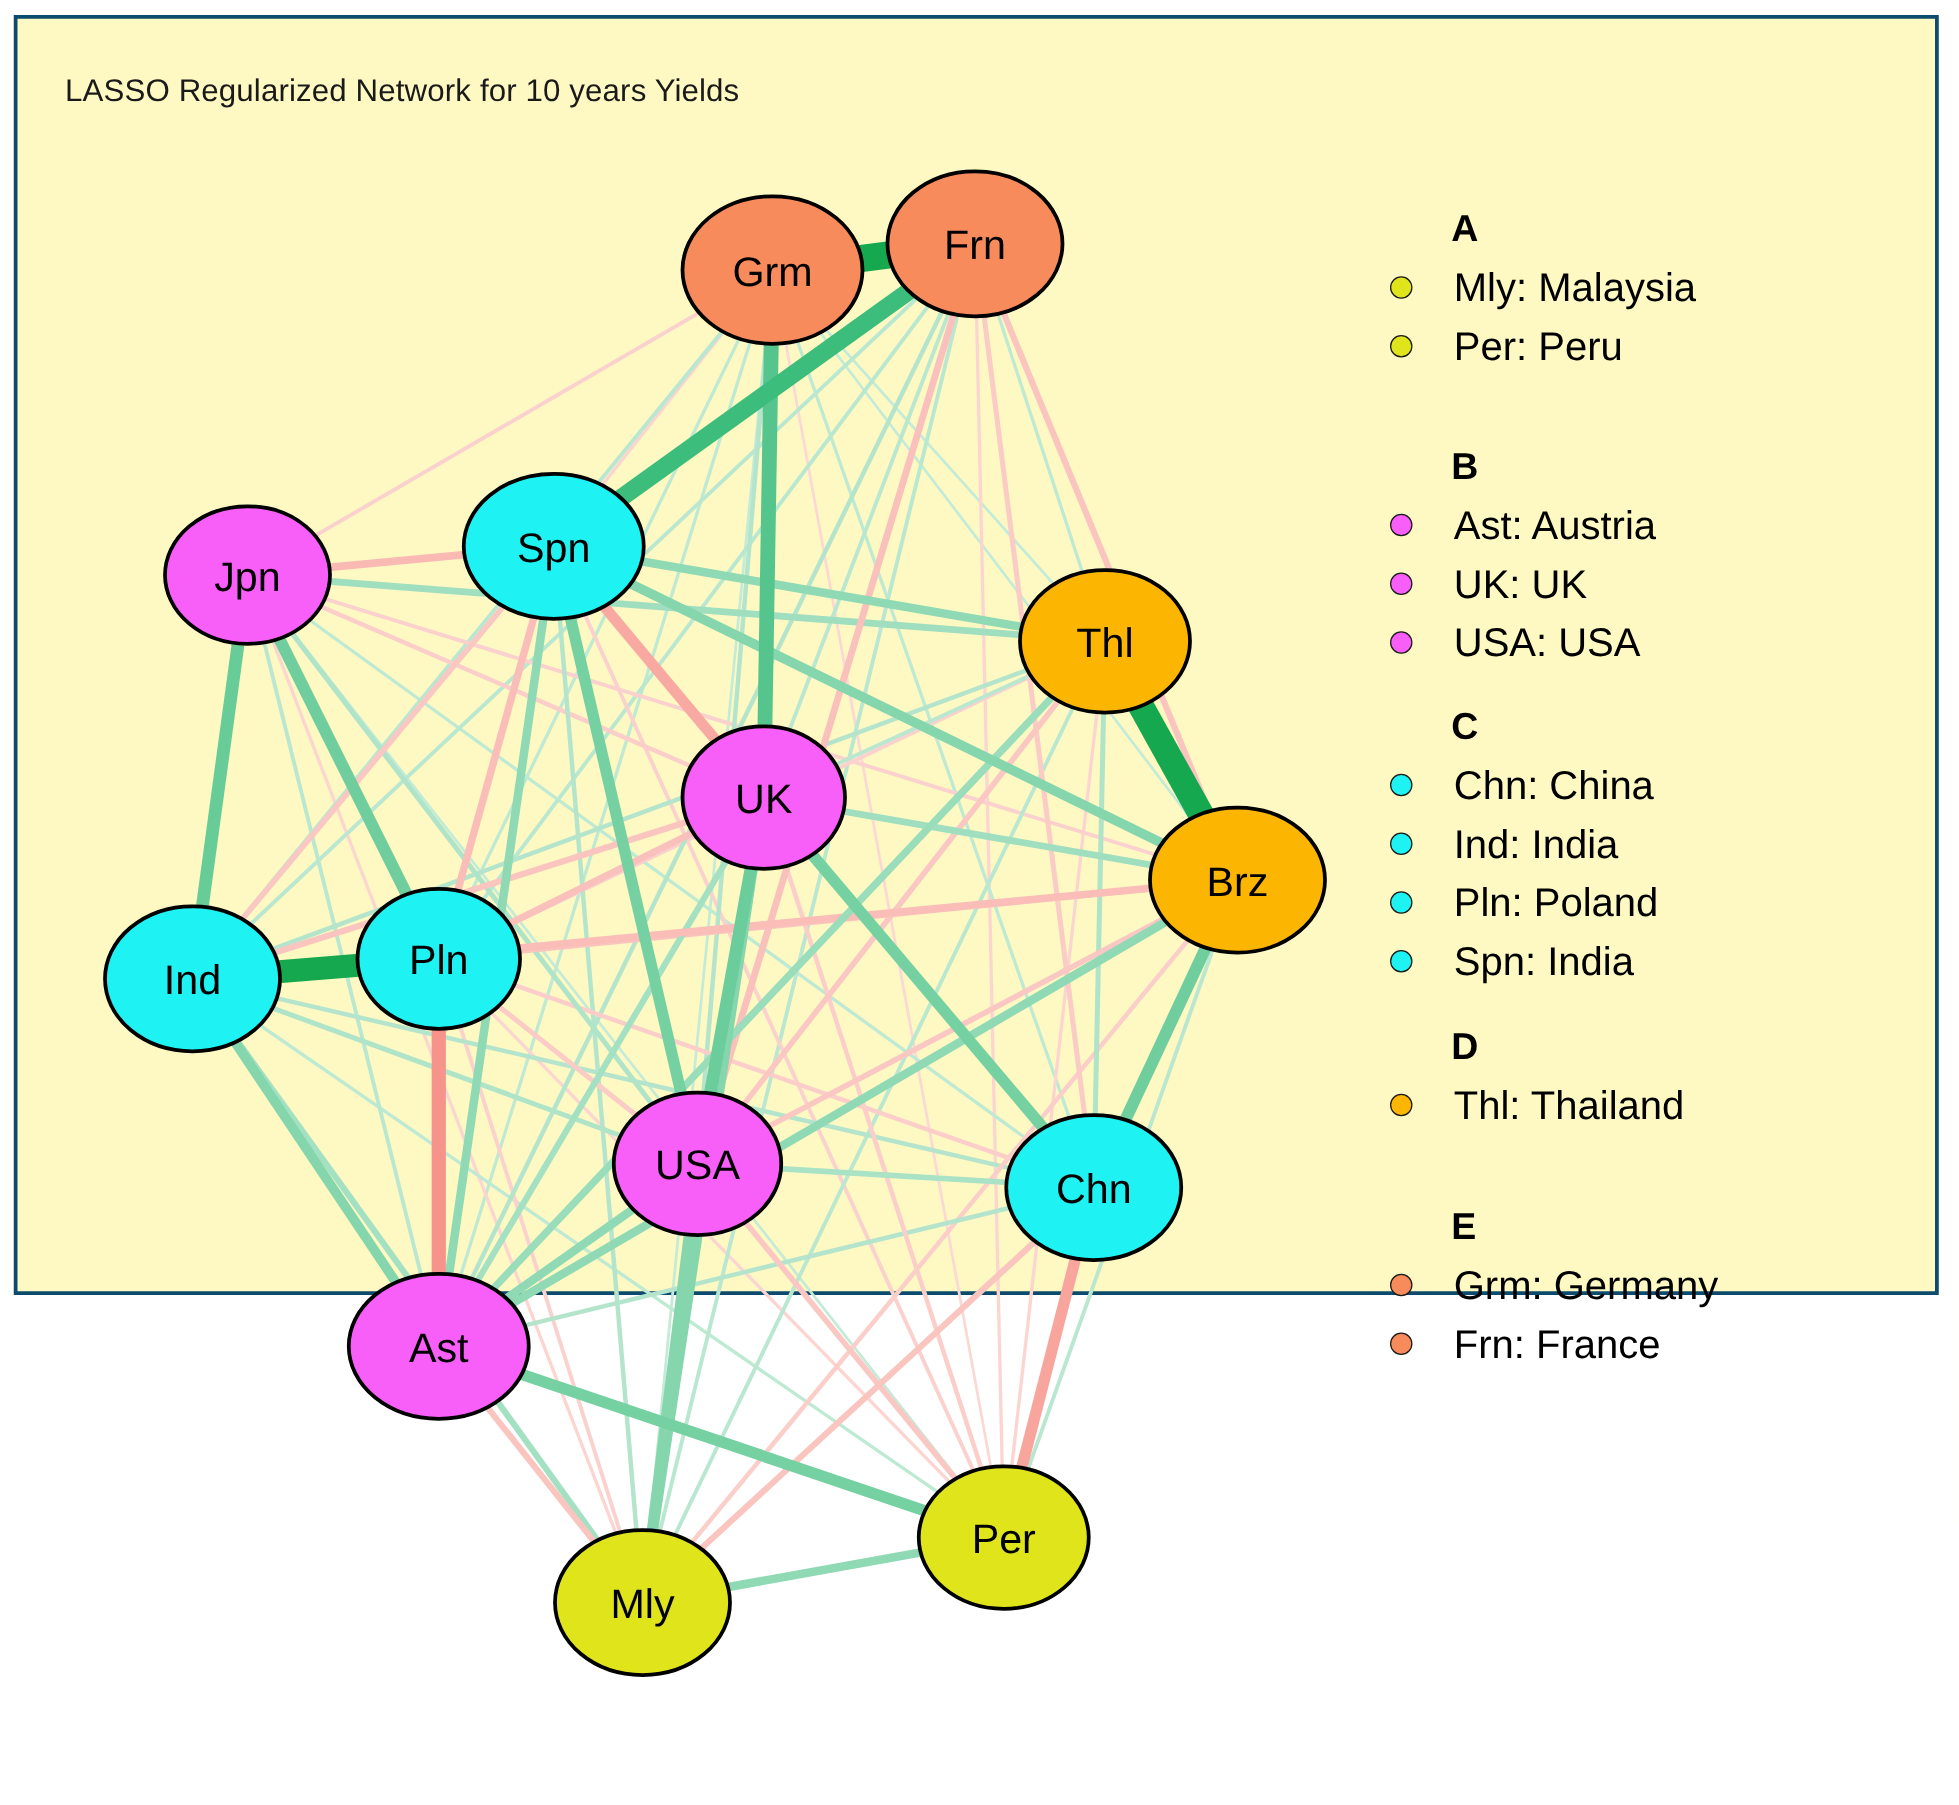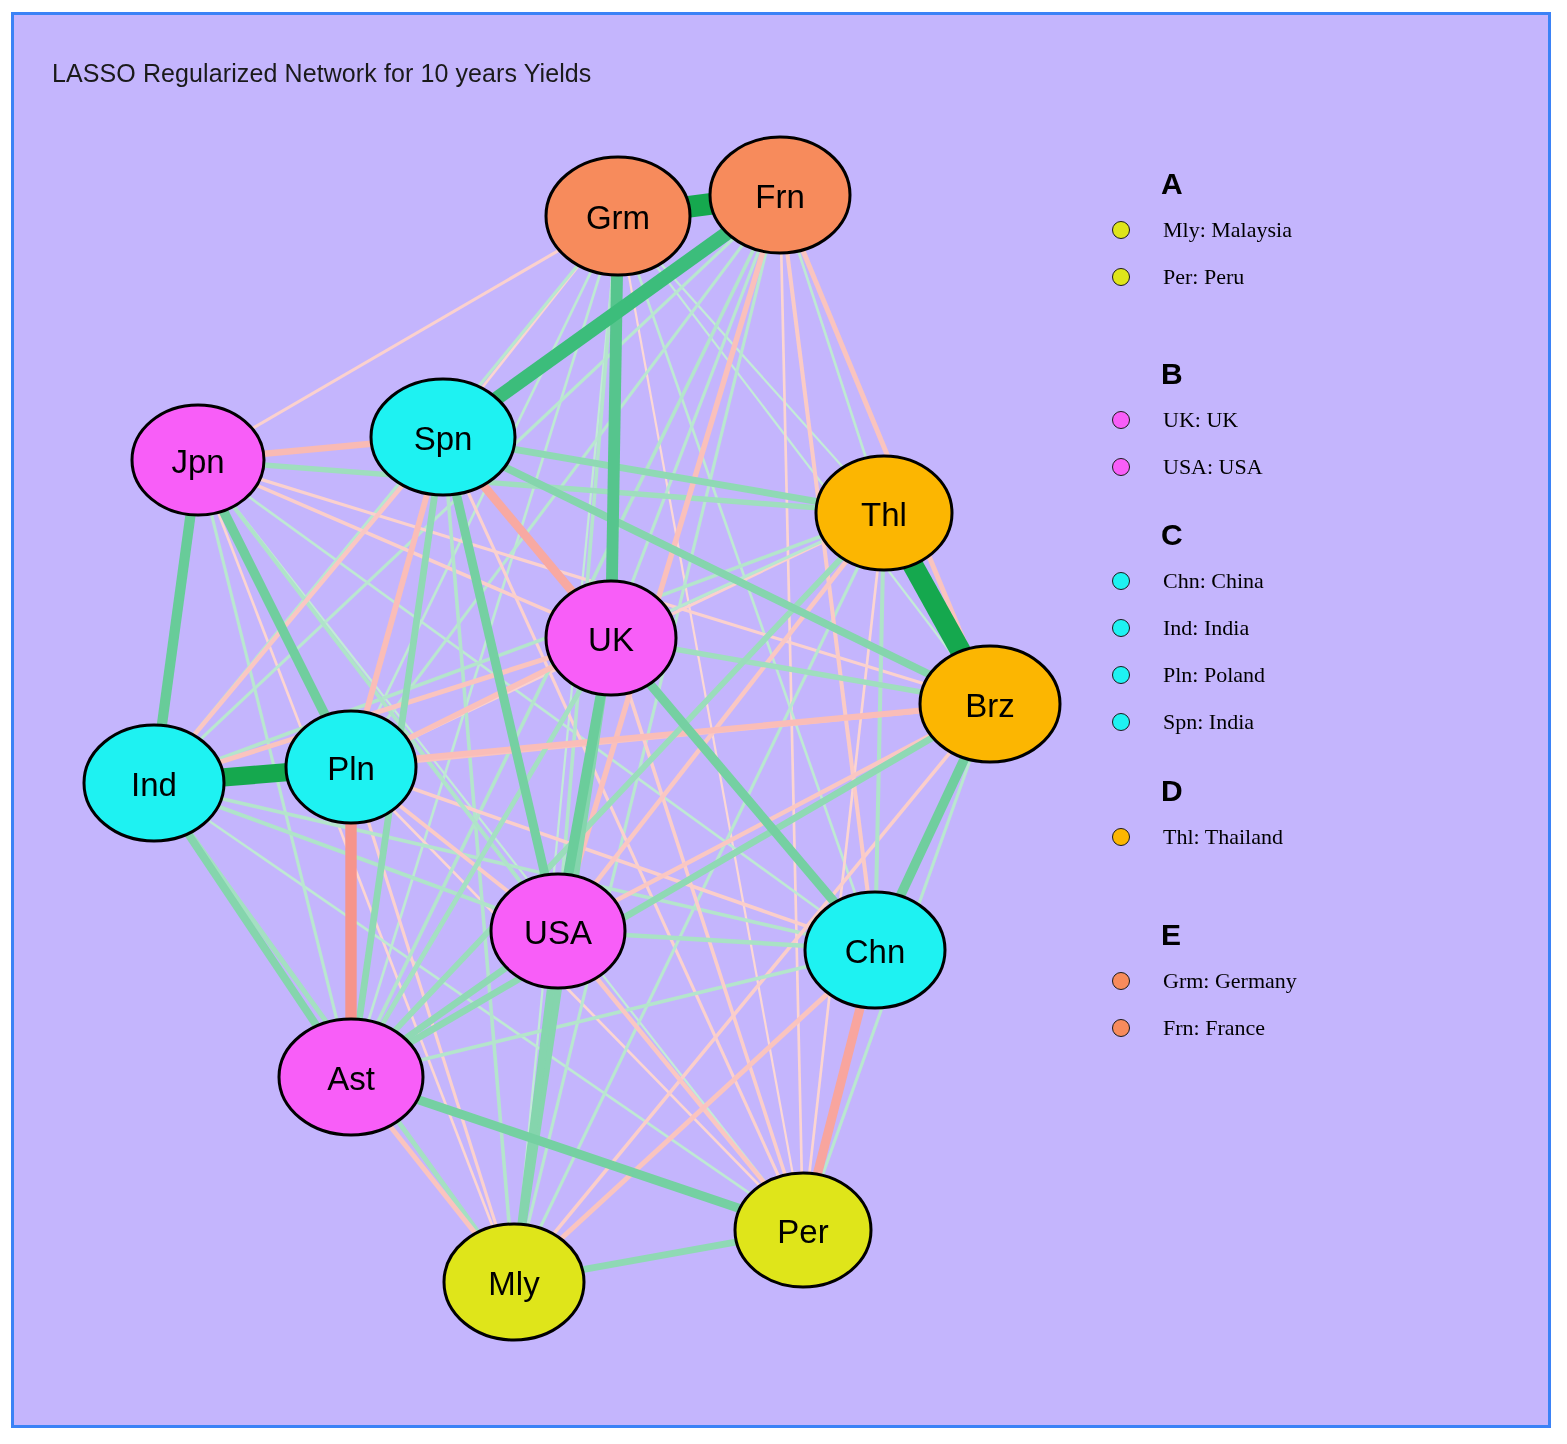--- a/index.html
+++ b/index.html
@@ -12,24 +12,24 @@
     height: 1444px;
     font-family: "Liberation Sans", sans-serif;
     position: relative;
     overflow: hidden;
   }
   #frame {
     position: absolute;
     left: 11px;
     top: 12px;
     width: 1540px;
-    height: 1416px;
-    border: 3px solid #3b82f6;
+    height: 1024px;
+    border: 3px solid #0c4a6e;
     box-sizing: border-box;
-    background: #c4b5fd;
+    background: #fef9c3;
   }
   #plot-title {
     position: absolute;
     left: 38px;
     top: 44px;
     font-size: 25px;
     color: #1a1a1a;
     letter-spacing: 0.1px;
     white-space: nowrap;
   }
@@ -71,26 +71,25 @@
     width: 18px;
     height: 18px;
     border-radius: 50%;
     border: 1.5px solid #1a1a1a;
     margin-left: 13px;
     margin-right: 0;
     flex: 0 0 auto;
     box-sizing: border-box;
   }
   .legend-text {
-    font-size: 22px;
+    font-size: 32px;
     color: #000;
     margin-left: 33px;
     white-space: nowrap;
     line-height: 1;
-    font-family: Liberation Serif, serif;
   }
   .gap-a { margin-bottom: 54px; }
   .gap-b { margin-bottom: 26px; }
   .gap-c { margin-bottom: 26px; }
   .gap-d { margin-bottom: 56px; }
 </style>
 </head>
 <body>
 
 <div id="frame">
@@ -258,20 +257,24 @@
         </div>
         <div class="legend-row">
           <span class="legend-dot" style="background: rgb(223, 229, 26);"></span>
           <span class="legend-text">Per: Peru</span>
         </div>
       </div>
       <div class="legend-group gap-b">
         <div class="legend-group-title">B</div>
         <div class="legend-row">
           <span class="legend-dot" style="background: rgb(248, 94, 248);"></span>
+          <span class="legend-text">Ast: Austria</span>
+        </div>
+        <div class="legend-row">
+          <span class="legend-dot" style="background: rgb(248, 94, 248);"></span>
           <span class="legend-text">UK: UK</span>
         </div>
         <div class="legend-row">
           <span class="legend-dot" style="background: rgb(248, 94, 248);"></span>
           <span class="legend-text">USA: USA</span>
         </div>
       </div>
       <div class="legend-group gap-c">
         <div class="legend-group-title">C</div>
         <div class="legend-row">

